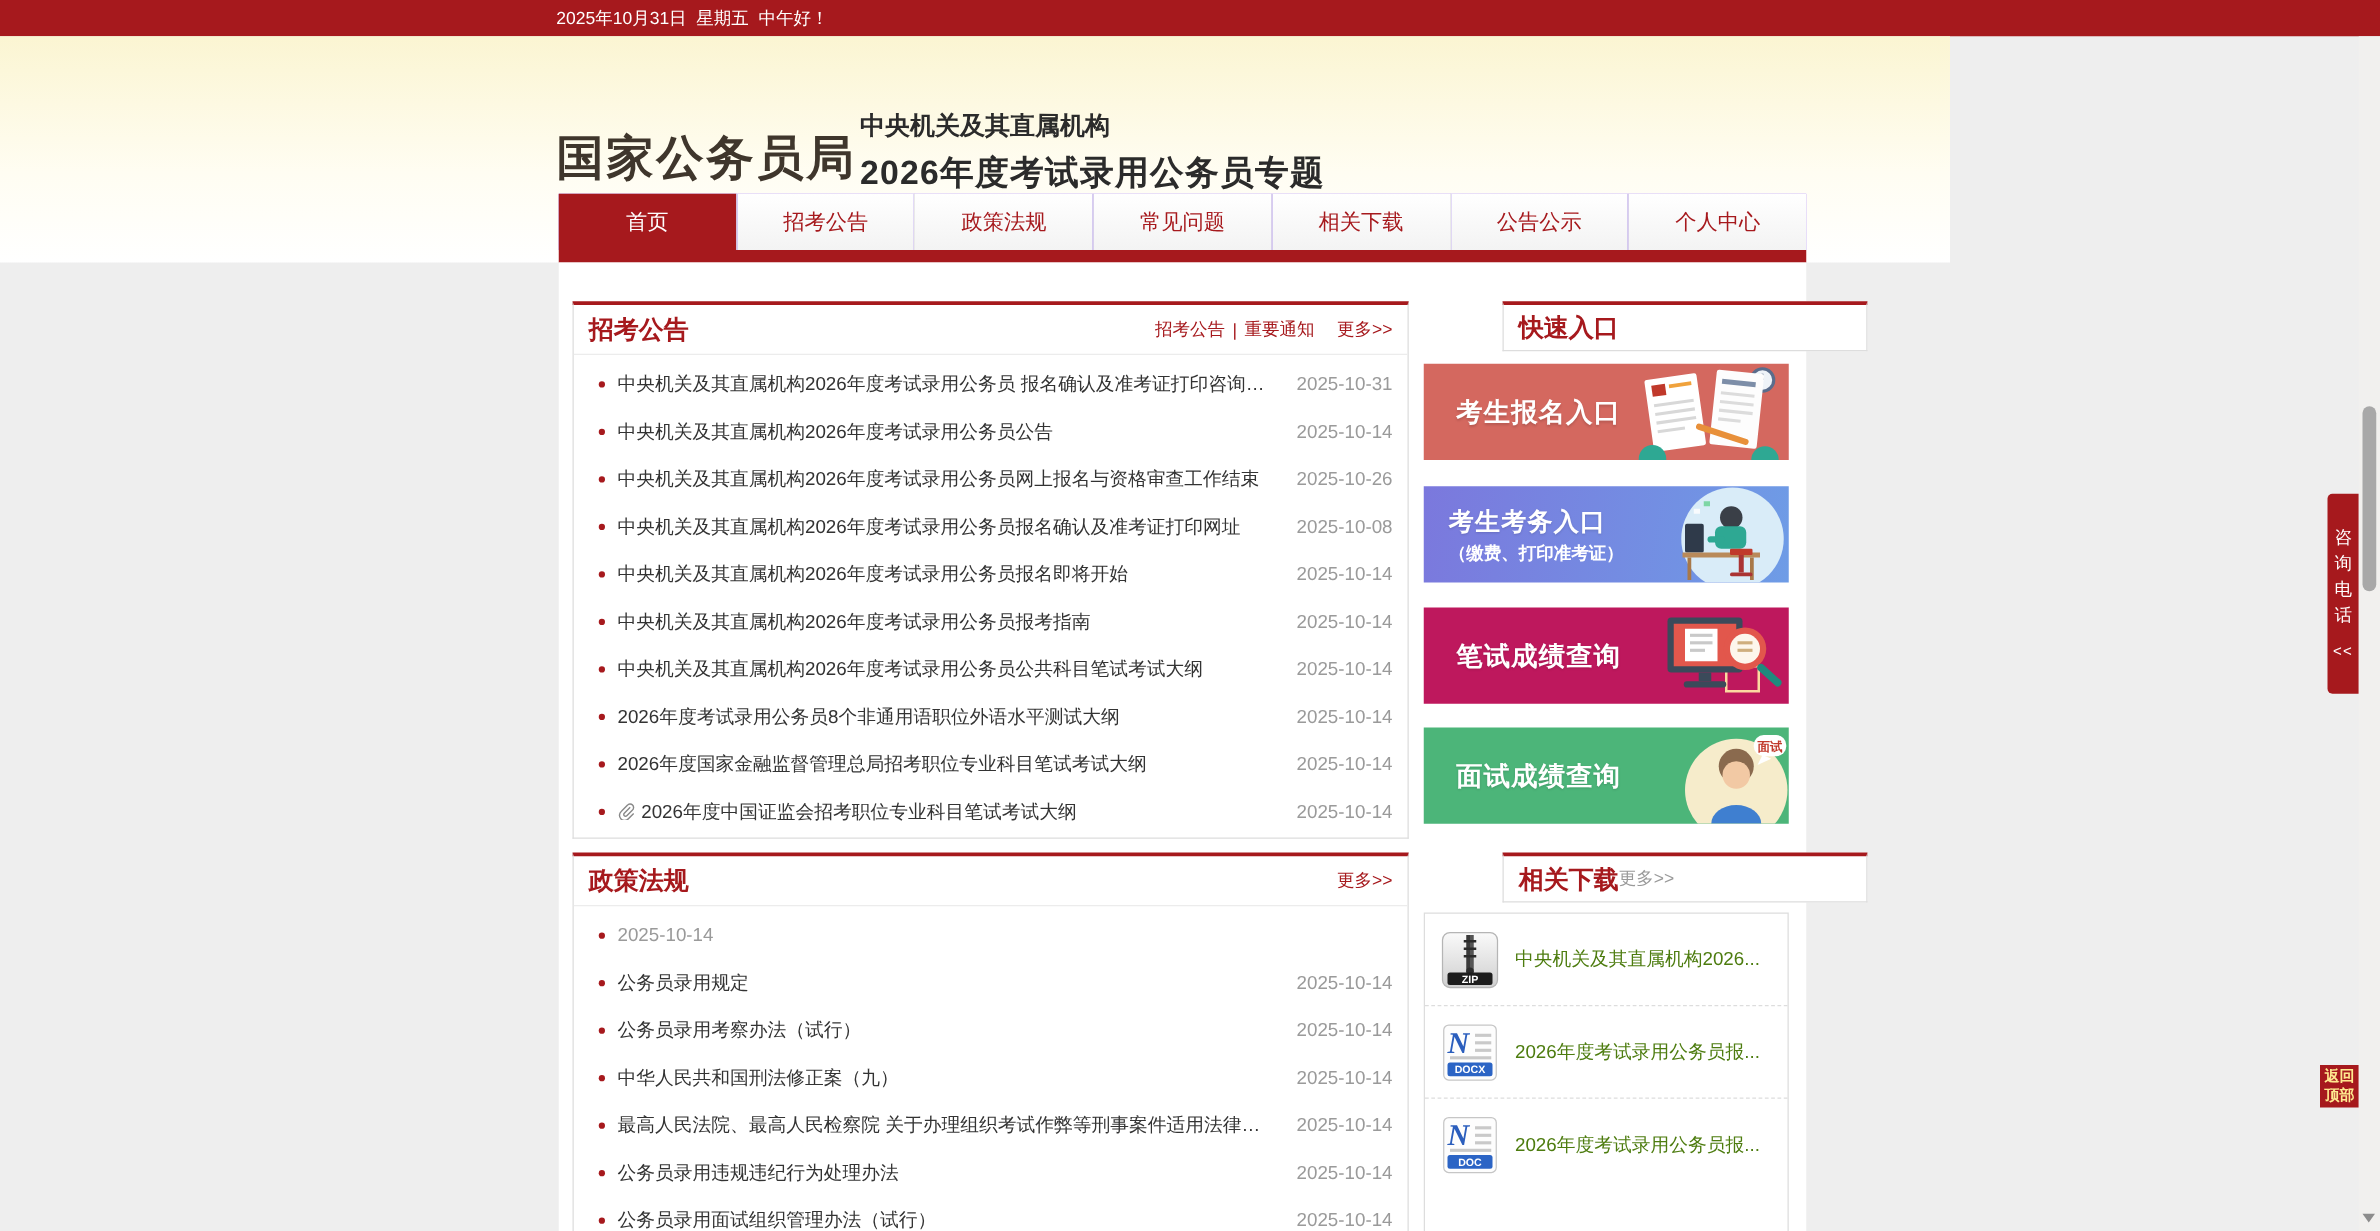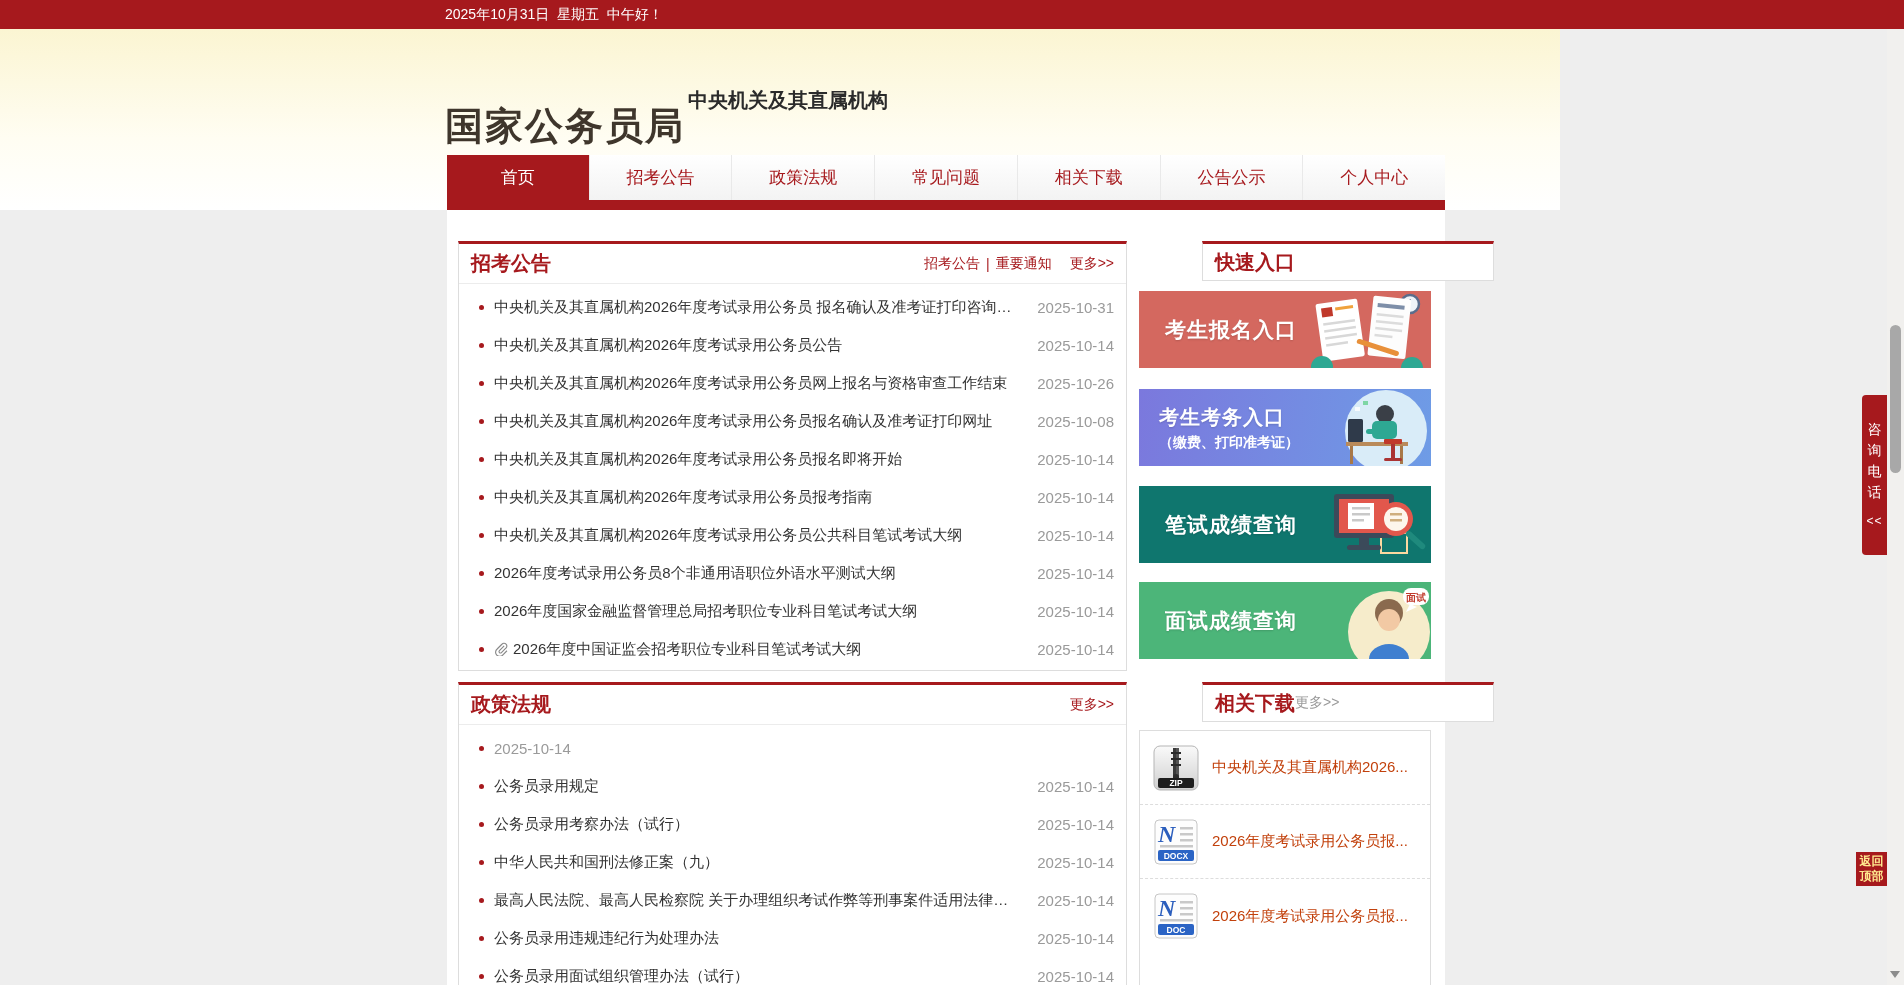--- a/index.html
+++ b/index.html
@@ -57,28 +57,28 @@
   #quick-head { top:241px; }
   #dl-head { top:682px; }
 
   .banner { position:absolute; left:1139px; width:292px; height:77px; overflow:hidden; cursor:pointer; }
   .banner svg.art { position:absolute; right:0; top:0; height:77px; }
   .banner .label { position:absolute; left:26px; top:0; height:77px; display:flex; flex-direction:column; justify-content:center; }
   .banner .label .main { font-size:21px; font-weight:bold; color:#fff; letter-spacing:1px; text-shadow:0 1px 2px rgba(0,0,0,.15); }
   .banner .label .sub { font-size:14px; font-weight:bold; color:#fff; margin-top:3px; }
   #banner-signup { top:291px; background:#d4685f; }
   #banner-exam   { top:389px; background:linear-gradient(100deg,#7b78dd, #6e9ce6); }
-  #banner-written{ top:486px; background:#0f766e; }
+  #banner-written{ top:486px; background:#be185d; }
   #banner-interview { top:582px; background:#4cb579; }
 
   #dl-list { position:absolute; left:1139px; top:730px; width:292px; height:330px;
     background:#fff; border:1px solid #ddd; }
   .dl-item { display:flex; align-items:center; height:74px; padding:0 12px; border-bottom:1px dashed #ddd; cursor:pointer; }
   .dl-item:last-child { border-bottom:none; }
-  .dl-item .dl-text { font-size:15px; color:#c2410c; margin-left:12px; white-space:nowrap; overflow:hidden; }
+  .dl-item .dl-text { font-size:15px; color:#4d7c0f; margin-left:12px; white-space:nowrap; overflow:hidden; }
 
   
   .consult-tab { position:absolute; right:17px; top:395px; width:25px; height:160px; background:#a6191d;
     border-radius:4px 0 0 4px; display:flex; flex-direction:column; align-items:center; justify-content:center;
     gap:6px; color:#fff; cursor:pointer; }
   .consult-tab .ch { font-size:14px; line-height:15px; }
   .consult-tab .collapse { font-size:12px; margin-top:8px; letter-spacing:1px; }
 
   .back-top { position:absolute; right:17px; top:852px; width:31px; height:34px; background:#a6191d;
     color:#ffe98f; font-size:12px; font-weight:bold; text-align:center; line-height:15px; padding-top:2px; cursor:pointer;font-family:Liberation Serif, serif; }
@@ -94,20 +94,21 @@
 <div id="app">
 
   <div class="topbar">
     <span class="date">2025年10月31日  星期五  中午好！</span>
   </div>
 
   <div class="header-band">
     <div class="site-name">国家公务员局</div>
     <div class="header-sub">
       <div class="l1">中央机关及其直属机构</div>
+      <div class="l2">2026年度考试录用公务员专题</div>
     </div>
   </div>
 
   <div class="nav">
     <ul class="tabs">
       <li class="tab active">首页</li>
       <li class="tab">招考公告</li>
       <li class="tab">政策法规</li>
       <li class="tab">常见问题</li>
       <li class="tab">相关下载</li>

